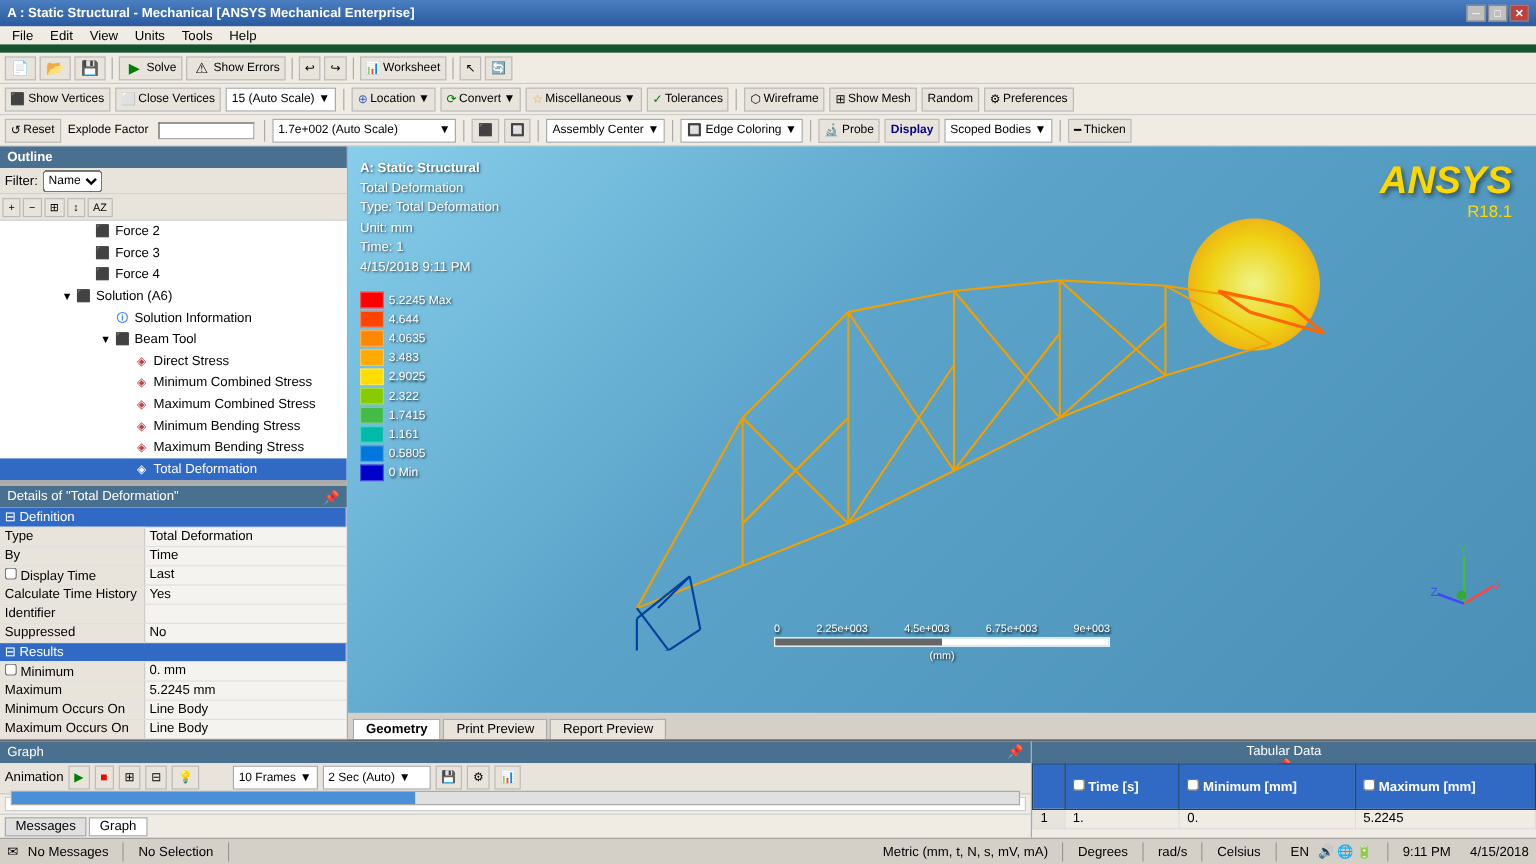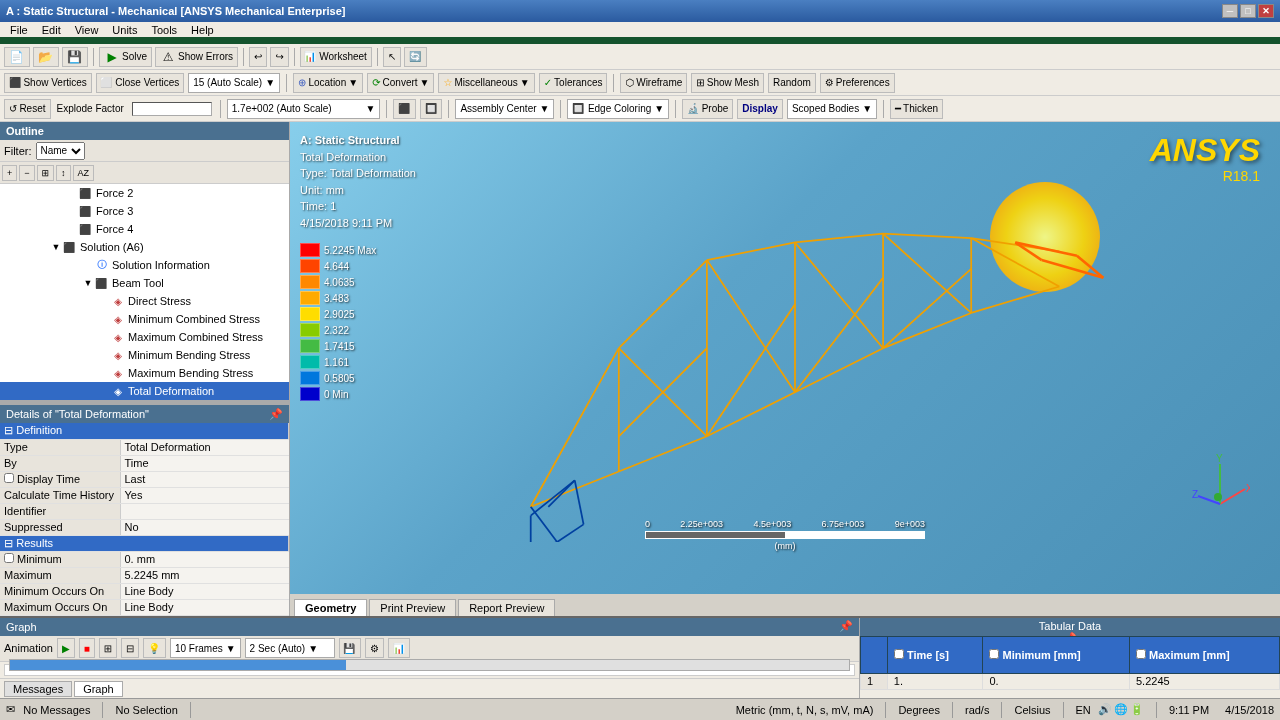--- a/index.html
+++ b/index.html
@@ -941,21 +941,21 @@
         <span>Graph</span>
         <span style="cursor:pointer;">📌</span>
       </div>
       <div id="graph-toolbar">
         <span>Animation</span>
         <div class="tb-btn" style="color:green;">▶</div>
         <div class="tb-btn" style="color:red;">■</div>
         <div class="tb-btn">⊞</div>
         <div class="tb-btn">⊟</div>
         <div class="tb-btn" style="color:orange;">💡</div>
-        <div class="tb-dropdown" style="min-width:70px;">
+        <div class="tb-dropdown" style="min-width:70px;margin-left:24px;">
           <span>10 Frames</span>
           <span>▼</span>
         </div>
         <div class="tb-dropdown" style="min-width:90px;">
           <span>2 Sec (Auto)</span>
           <span>▼</span>
         </div>
         <div class="tb-btn">💾</div>
         <div class="tb-btn">⚙</div>
         <div class="tb-btn">📊</div>

